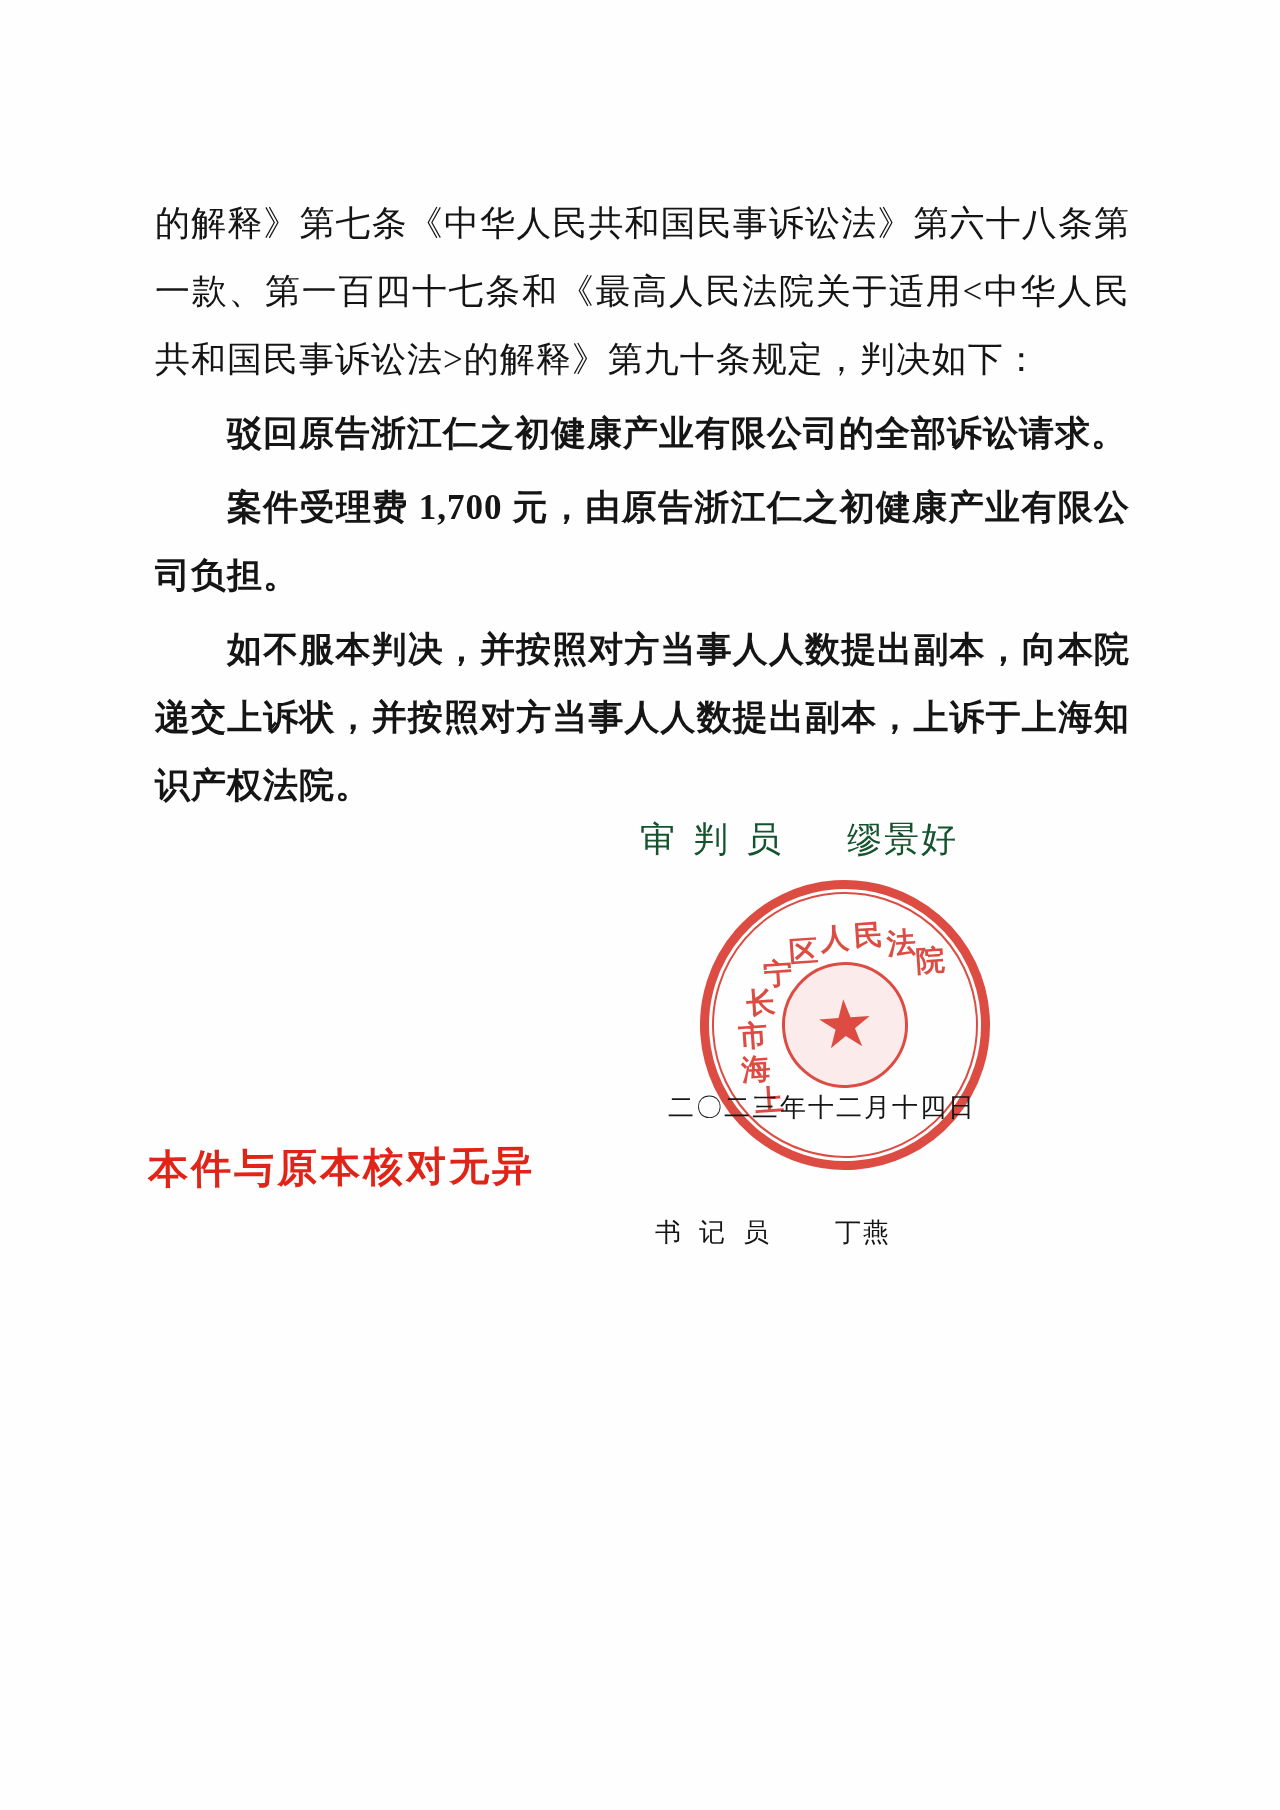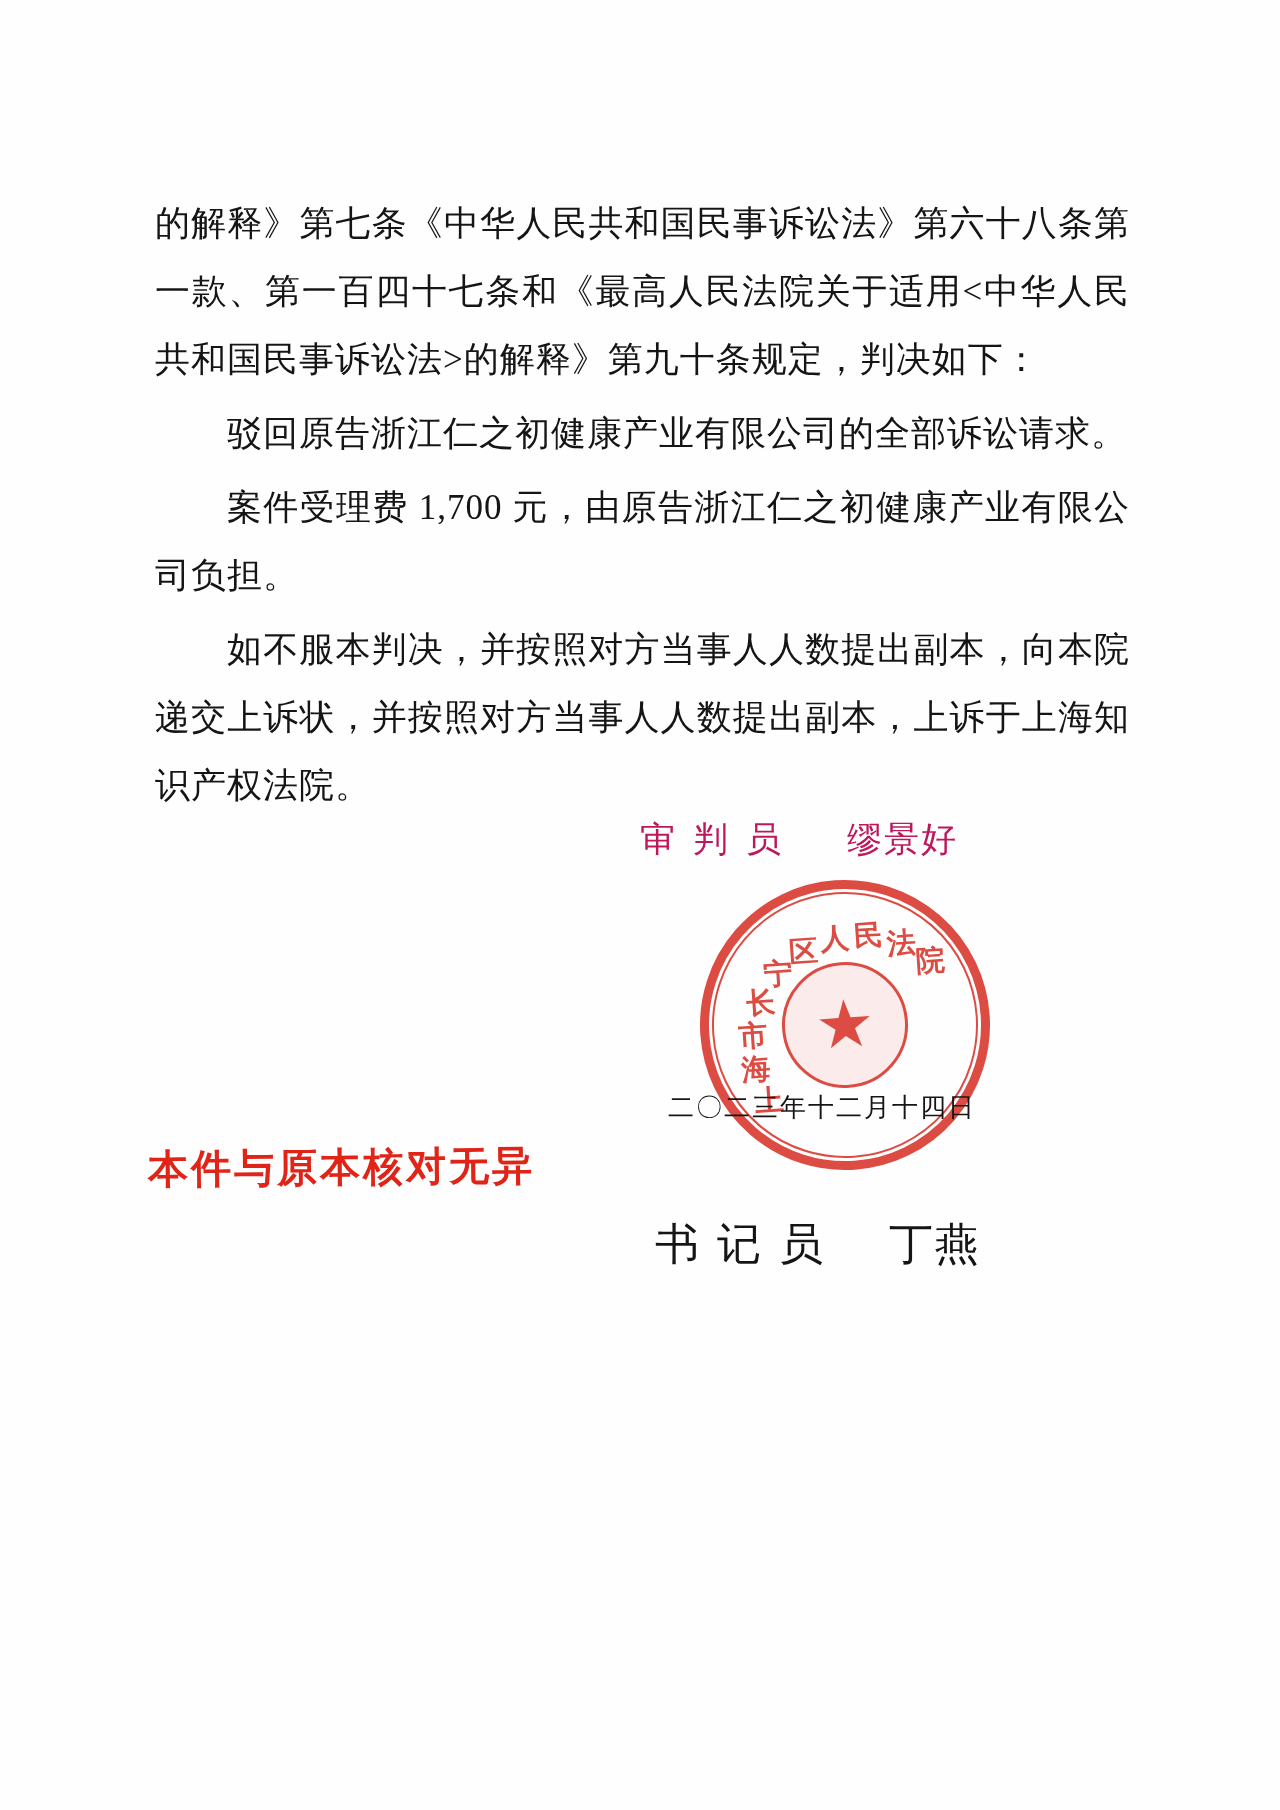--- a/index.html
+++ b/index.html
@@ -33,32 +33,33 @@
     margin: 0 0 6px 0;
     font-size: 35px;
     line-height: 68px;
     letter-spacing: 1px;
     text-align: justify;
     text-justify: inter-ideograph;
     color: #151515;
   }
   p.indent {
     text-indent: 72px;
+    font-weight: bold;
   }
   
   .sig-block {
     position: absolute;
     left: 640px;
     top: 810px;
     width: 420px;
   }
   .sig-line {
     font-size: 35px;
     line-height: 60px;
-    color: #be185d;
+    color: #14532d;
     white-space: nowrap;
   }
   .sig-role {
     display: inline-block;
     letter-spacing: 18px;
   }
   .sig-name {
     display: inline-block;
     margin-left: 48px;
     letter-spacing: 2px;
@@ -69,21 +70,21 @@
     top: 1090px;
     font-size: 26px;
     letter-spacing: 2px;
     white-space: nowrap;
     color: #151515;
   }
   .clerk-line {
     position: absolute;
     left: 655px;
     top: 1215px;
-    font-size: 44px;
+    font-size: 26px;
     white-space: nowrap;
     color: #151515;
   }
   
   .seal {
     position: absolute;
     left: 700px;
     top: 880px;
     width: 290px;
     height: 290px;

